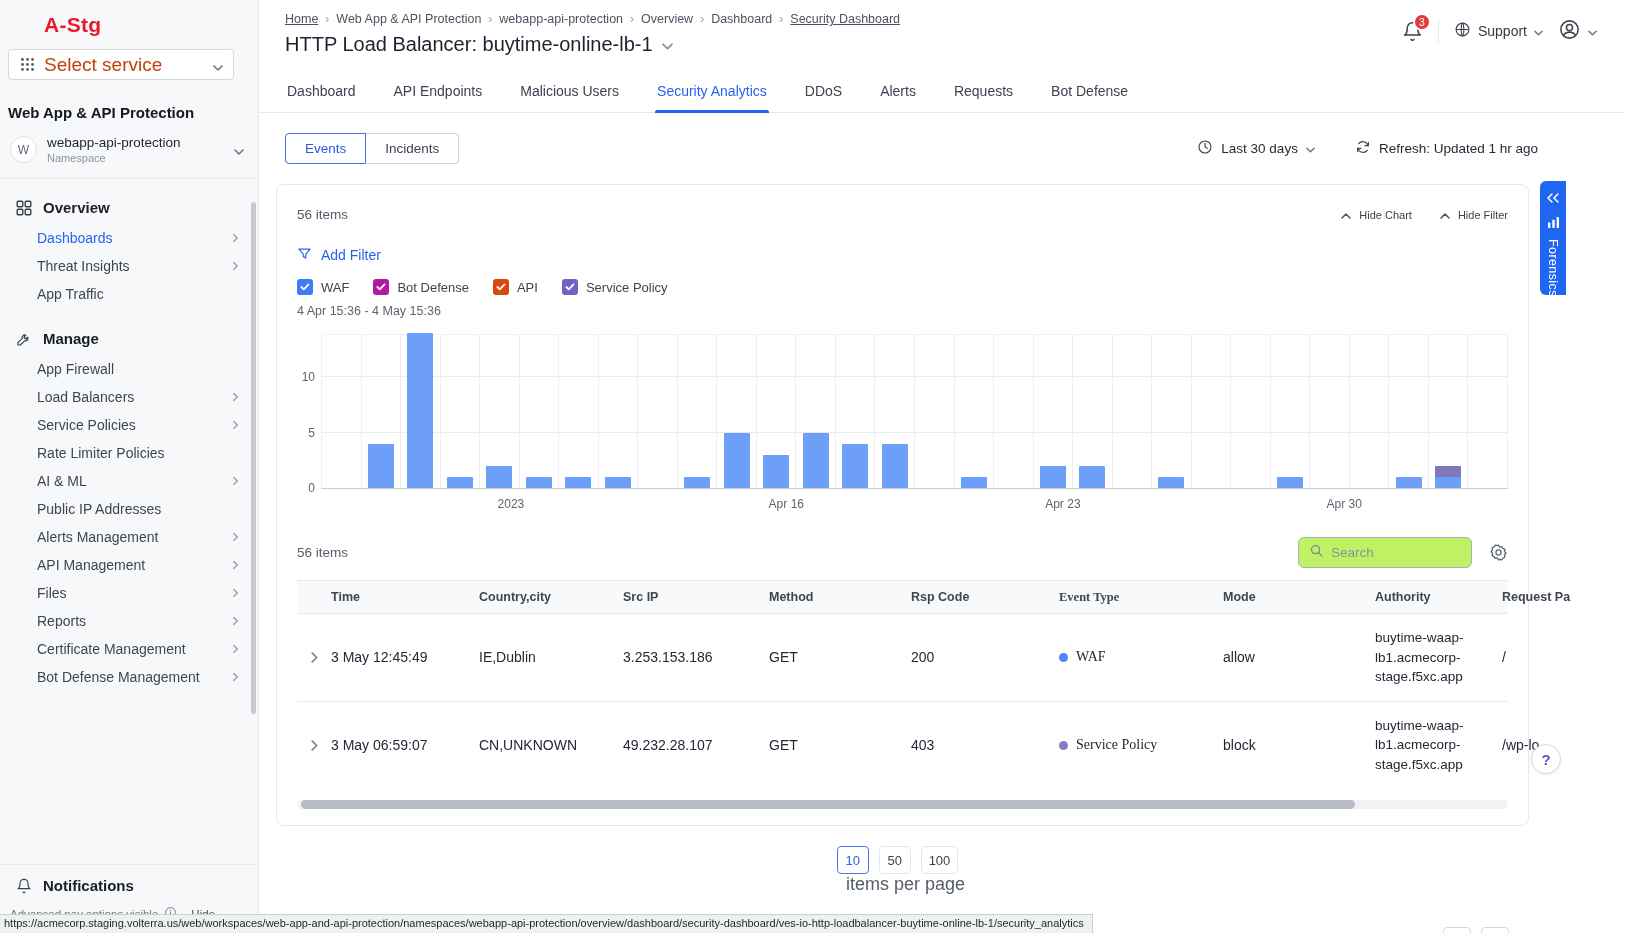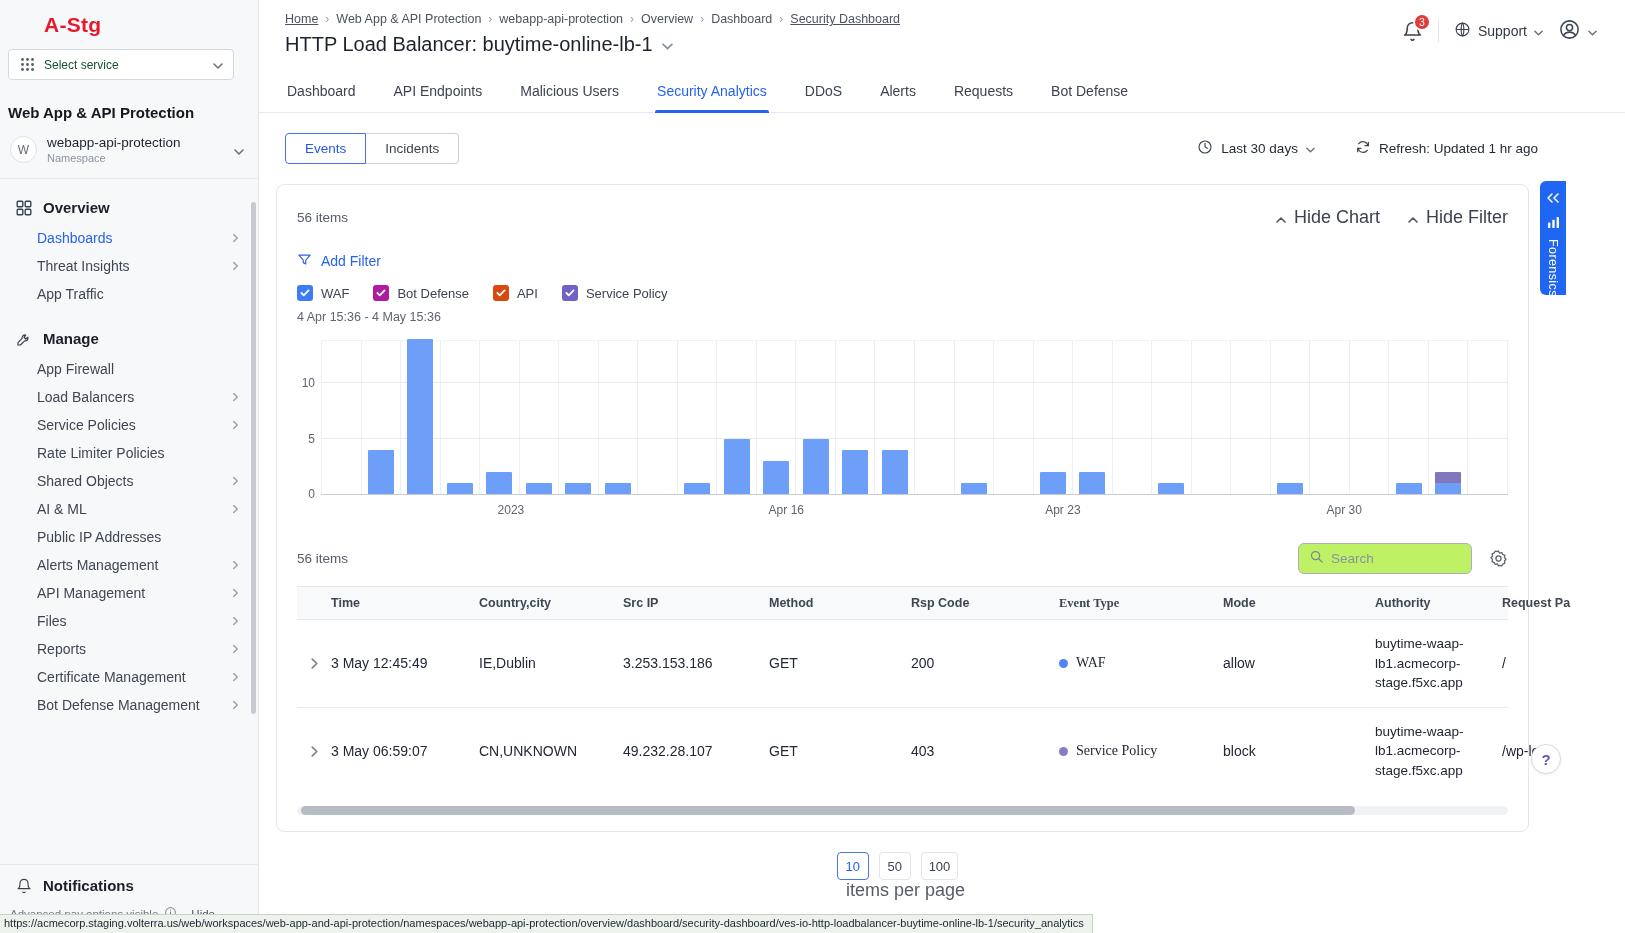--- a/index.html
+++ b/index.html
@@ -2,21 +2,21 @@
 <html><head>
 <meta charset="utf-8">
 <style>
   * { margin:0; padding:0; box-sizing:border-box; }
   html,body { width:1625px; height:933px; font-family:"Liberation Sans", sans-serif; background:#fff; overflow:hidden; }
   .app { display:flex; width:1625px; height:933px; }
 
   
   .sidebar { width:259px; min-width:259px; background:#f7f8f9; border-right:1px solid #e4e7ea; display:flex; flex-direction:column; position:relative; }
   .logo { color:#e8192c; font-size:21px; font-weight:700; padding:13px 0 10px 44px; letter-spacing:.3px; cursor:pointer; }
-  .select-service { margin:2px 24px 0 8px; height:31px; background:#fff; border:1px solid #d4d9de; border-radius:4px; display:flex; align-items:center; gap:9px; padding:0 10px; font-size:12px; color:#14532d; cursor:pointer; }
+  .select-service { margin:2px 24px 0 8px; height:31px; background:#fff; border:1px solid #d4d9de; border-radius:4px; display:flex; align-items:center; gap:9px; padding:0 10px; font-size:19px; color:#c2410c; cursor:pointer; }
   .select-service .sp { flex:1; }
   .ws-title { font-size:15px; font-weight:700; color:#14181f; padding:24px 8px 12px 8px; }
   .ns-row { display:flex; align-items:center; gap:10px; padding:2px 14px 14px 10px; cursor:pointer; }
   .avatar { width:27px; height:27px; border-radius:50%; background:#fff; border:1px solid #dde1e6; color:#5f6b7a; font-size:12px; display:flex; align-items:center; justify-content:center; flex:none; }
   .ns-name { font-size:13.5px; color:#1d2330; }
   .ns-sub { font-size:11px; color:#8a93a0; margin-top:2px; }
   .ns-caret { margin-left:auto; }
   .nav { flex:1; border-top:1px solid #e7eaed; padding-top:12px; overflow:hidden; }
   .section { margin-bottom:14px; }
   .section-header { display:flex; align-items:center; gap:11px; padding:8px 16px; font-size:15px; font-weight:700; color:#191e28; cursor:pointer; }
@@ -57,21 +57,21 @@
   .seg-btn.last { border-radius:0 4px 4px 0; border-left:none; }
   .seg-btn.active { border:1px solid #4a6fe8; color:#2457e6; }
   .toolbar-right { margin-left:auto; display:flex; align-items:center; gap:40px; }
   .tool-ctl { display:flex; align-items:center; gap:8px; font-size:13.5px; color:#252b36; cursor:pointer; }
 
   
   .card { margin:20px 96px 0 17px; border:1px solid #e4e7eb; border-radius:8px; padding:0 20px 16px 20px; background:#fff; }
   .card-row1 { display:flex; align-items:center; padding-top:22px; }
   .items-count { font-size:13.5px; color:#555d68; }
   .hide-ctls { margin-left:auto; display:flex; gap:28px; }
-  .hide-btn { display:flex; align-items:center; gap:8px; font-size:18px; color:#3b424e; cursor:pointer; }
+  .hide-btn { display:flex; align-items:center; gap:8px; font-size:11px; color:#3b424e; cursor:pointer; }
   .add-filter { margin-top:24px; display:flex; align-items:center; gap:9px; color:#2563eb; font-size:14px; cursor:pointer; width:fit-content; }
   .legend-row { margin-top:15px; display:flex; gap:24px; align-items:center; }
   .legend-item { display:flex; gap:8px; align-items:center; font-size:13px; color:#3c4452; }
   .cb { width:16px; height:16px; border-radius:3px; display:flex; align-items:center; justify-content:center; cursor:pointer; flex:none; }
   .date-range { margin-top:9px; font-size:12.5px; color:#5d6570; }
 
   .chart-area { position:relative; margin:16px 0 0 24px; }
   .chart-plot { height:155px; display:flex; align-items:flex-end; border-bottom:1px solid #c9ced5; border-top:1px solid #f0f2f4; position:relative; }
   .slot { flex:1 1 0; border-left:1px solid #edeff2; height:100%; display:flex; align-items:flex-end; justify-content:center; }
   .slot:last-child { border-right:1px solid #edeff2; }
@@ -219,28 +219,20 @@
           <div class="nav-item">
             <span>Service Policies</span>
             <span class="chev">
               <svg width="9" height="6" viewBox="0 0 10 6" fill="none" style="transform:rotate(-90deg)">
                 <path d="M1 1l4 4 4-4" stroke="#9aa2ad" stroke-width="1.6" stroke-linecap="round" stroke-linejoin="round"></path>
               </svg>
             </span>
           </div>
           <div class="nav-item">
             <span>Rate Limiter Policies</span>
-          </div>
-          <div class="nav-item">
-            <span>Shared Objects</span>
-            <span class="chev">
-              <svg width="9" height="6" viewBox="0 0 10 6" fill="none" style="transform:rotate(-90deg)">
-                <path d="M1 1l4 4 4-4" stroke="#9aa2ad" stroke-width="1.6" stroke-linecap="round" stroke-linejoin="round"></path>
-              </svg>
-            </span>
           </div>
           <div class="nav-item">
             <span>AI &amp; ML</span>
             <span class="chev">
               <svg width="9" height="6" viewBox="0 0 10 6" fill="none" style="transform:rotate(-90deg)">
                 <path d="M1 1l4 4 4-4" stroke="#9aa2ad" stroke-width="1.6" stroke-linecap="round" stroke-linejoin="round"></path>
               </svg>
             </span>
           </div>
           <div class="nav-item">

